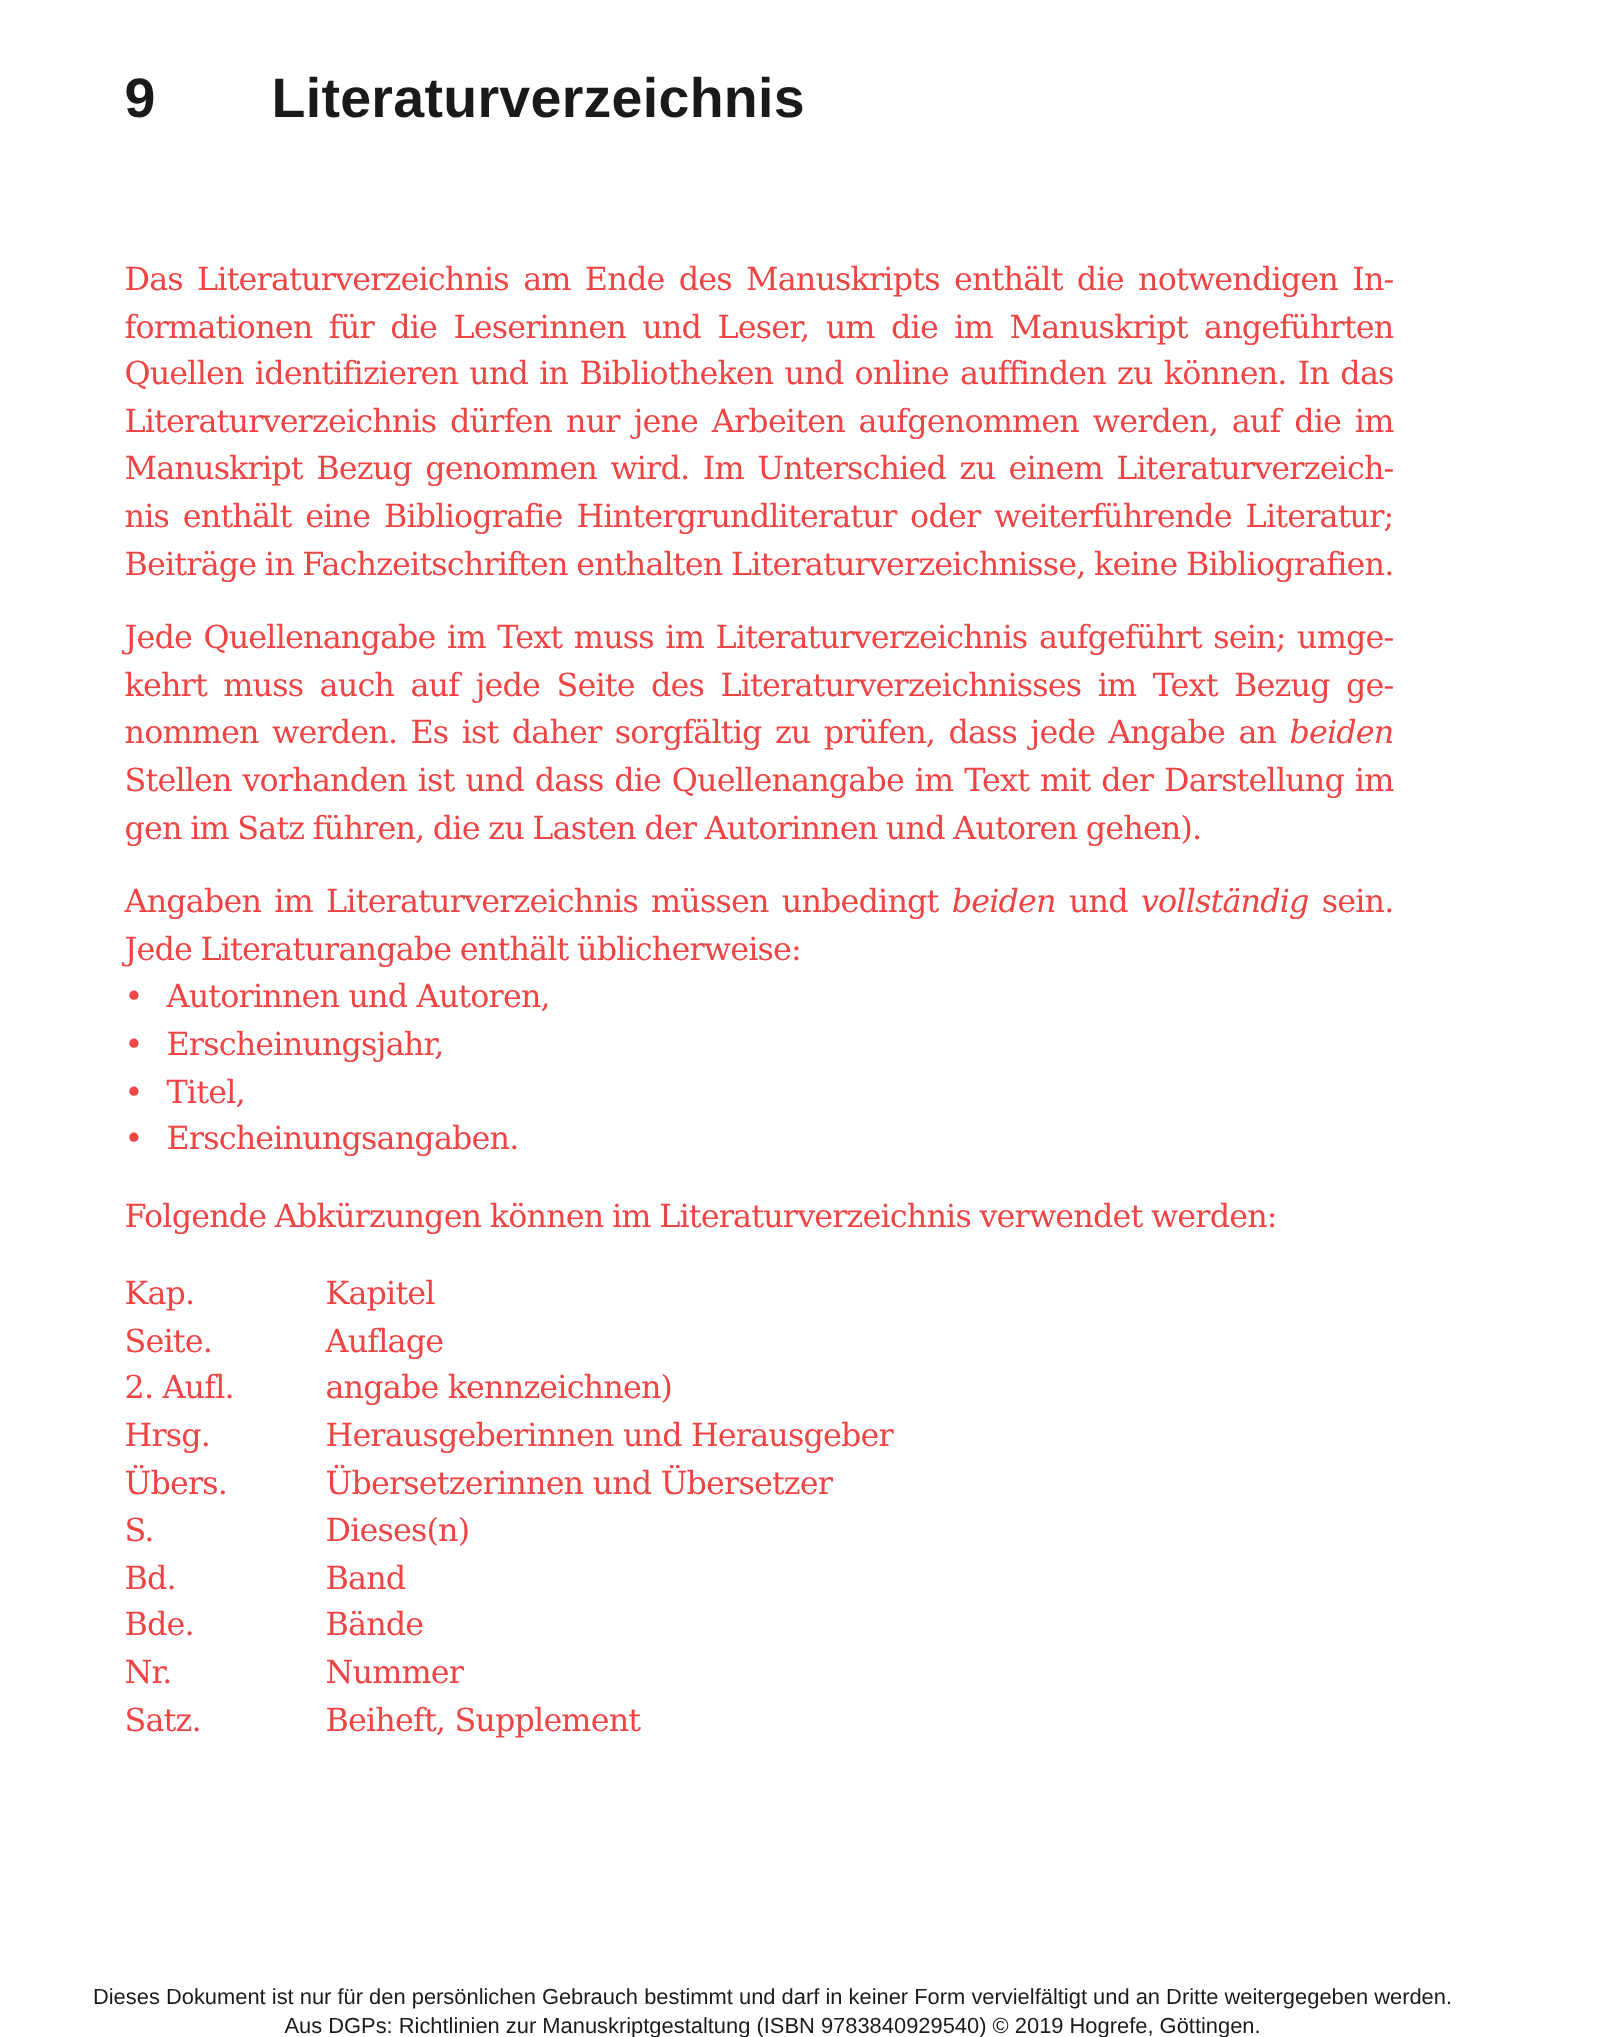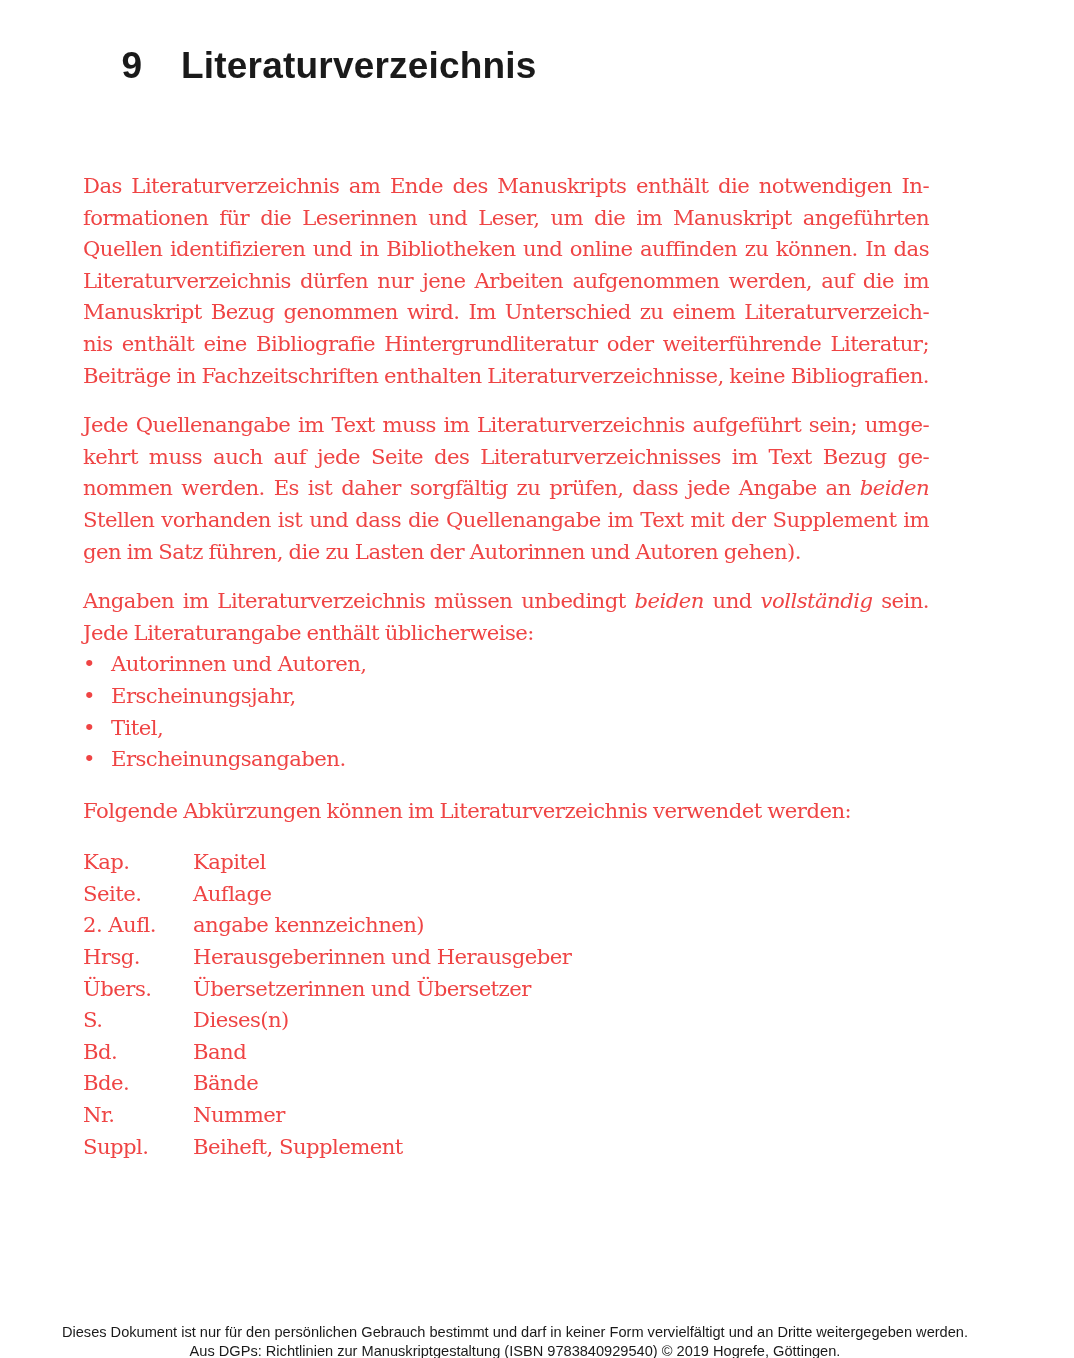--- a/index.html
+++ b/index.html
@@ -22,49 +22,49 @@
   .line { display: block; white-space: nowrap; }
   .line.j { text-align-last: justify; }
   em { font-style: italic; }
   .bullets { list-style: none; margin: 0 0 20px 0; padding: 0; }
   .bullets li { position: relative; padding-left: 28px; letter-spacing: -0.55px; white-space: nowrap; }
   .bullets li .dot { position: absolute; left: 0; top: 0; }
   .abbr-table { margin-top: 20px; }
   .abbr-row { display: flex; letter-spacing: -0.55px; }
   .abbr-key { width: 110px; flex: none; white-space: nowrap; }
   .abbr-val { flex: 1; }
-  .abbr-val .line { white-space: nowrap; }
+  .abbr-val .line { white-space: nowrap; margin-left: 24px; }
   .footer {
     position: absolute; left: 0; top: 1323px; width: 1030px; text-align: center;
     font-family: "Liberation Sans", sans-serif; font-size: 14.6px; line-height: 19px; color: #1a1a1a;
   }
 </style>
 </head>
 <body>
 
-<h1 class="heading" style="margin:0;text-align:center;">
+<h1 class="heading" style="margin:0;">
   <span class="num">9</span><span>Literaturverzeichnis</span>
 </h1>
 
 <div class="body-text">
   <p class="para">
     <span class="line j">Das Literaturverzeichnis am Ende des Manuskripts enthält die notwendigen In-</span>
     <span class="line j">formationen für die Leserinnen und Leser, um die im Manuskript angeführten</span>
     <span class="line j">Quellen identifizieren und in Bibliotheken und online auffinden zu können. In das</span>
     <span class="line j">Literaturverzeichnis dürfen nur jene Arbeiten aufgenommen werden, auf die im</span>
     <span class="line j">Manuskript Bezug genommen wird. Im Unterschied zu einem Literaturverzeich-</span>
     <span class="line j">nis enthält eine Bibliografie Hintergrundliteratur oder weiterführende Literatur;</span>
     <span class="line j">Beiträge in Fachzeitschriften enthalten Literaturverzeichnisse, keine Bibliografien.</span>
   </p>
 
   <p class="para">
     <span class="line j">Jede Quellenangabe im Text muss im Literaturverzeichnis aufgeführt sein; umge-</span>
     <span class="line j">kehrt muss auch auf jede Seite des Literaturverzeichnisses im Text Bezug ge-</span>
     <span class="line j"><span>nommen werden. Es ist daher sorgfältig zu prüfen, dass jede Angabe an </span><em>beiden</em></span>
-    <span class="line j">Stellen vorhanden ist und dass die Quellenangabe im Text mit der Supplement im</span>
+    <span class="line j">Stellen vorhanden ist und dass die Quellenangabe im Text mit der Darstellung im</span>
     <span class="line">gen im Satz führen, die zu Lasten der Autorinnen und Autoren gehen).</span>
   </p>
 
   <p class="para" style="margin-bottom:0;">
     <span class="line j"><span>Angaben im Literaturverzeichnis müssen unbedingt </span><em>beiden</em><span> und </span><em>vollständig</em><span> sein.</span></span>
     <span class="line">Jede Literaturangabe enthält üblicherweise:</span>
   </p>
 
   <ul class="bullets">
     <li><span class="dot">•</span><span>Autorinnen und Autoren,</span></li>
@@ -124,21 +124,21 @@
           <span class="line">Bände</span>
         </span>
     </div>
     <div class="abbr-row">
       <span class="abbr-key">Nr.</span>
       <span class="abbr-val">
           <span class="line">Nummer</span>
         </span>
     </div>
     <div class="abbr-row">
-      <span class="abbr-key">Suppl.</span>
+      <span class="abbr-key">Satz.</span>
       <span class="abbr-val">
           <span class="line">Beiheft, Supplement</span>
         </span>
     </div>
   </div>
 </div>
 
 <div class="footer">
   <div>Dieses Dokument ist nur für den persönlichen Gebrauch bestimmt und darf in keiner Form vervielfältigt und an Dritte weitergegeben werden.</div>
   <div>Aus DGPs: Richtlinien zur Manuskriptgestaltung (ISBN 9783840929540) © 2019 Hogrefe, Göttingen.</div>

